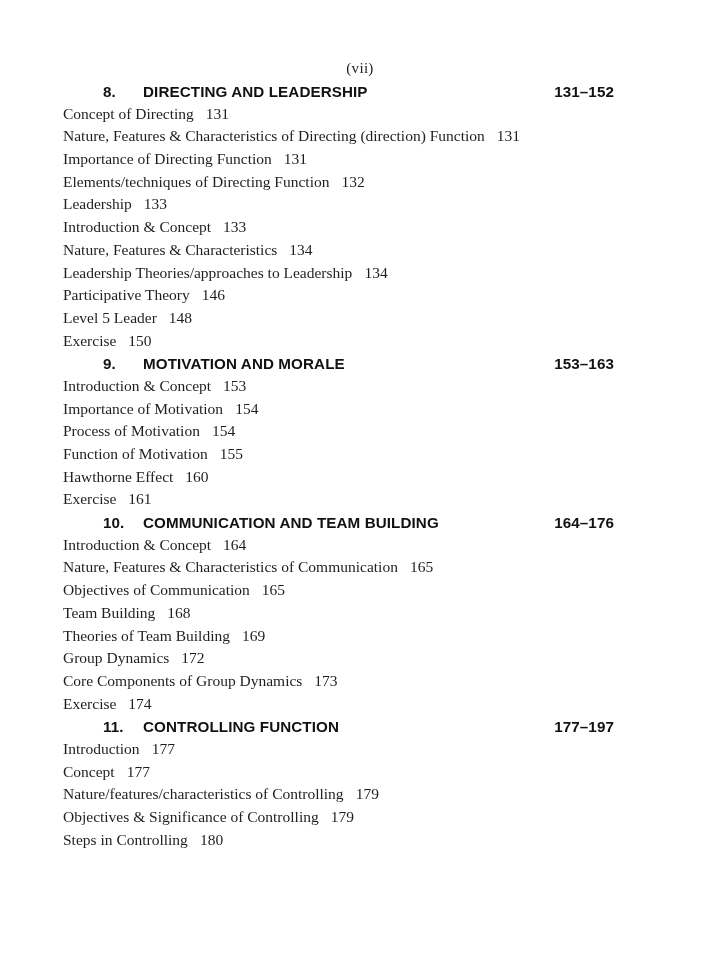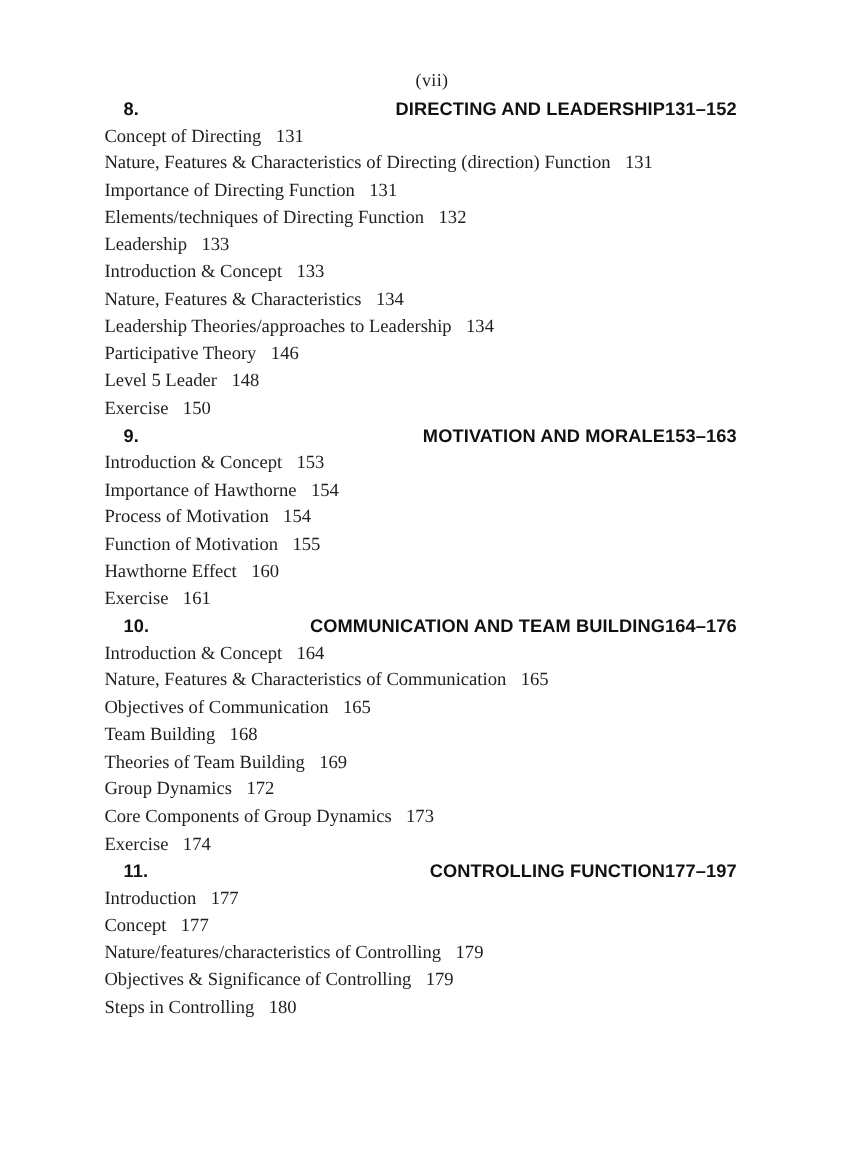--- a/index.html
+++ b/index.html
@@ -16,21 +16,21 @@
     font-family: "Liberation Serif", serif;
     color: #1e1e1e;
   }
   .content {
     padding-top: 57px;
   }
   .row {
     height: 22.7px;
     display: flex;
     align-items: center;
-    padding-left: 87px;
+    padding-left: 63px;
     padding-right: 106px;
     white-space: nowrap;
   }
   .folio-row {
     justify-content: center;
     padding-left: 0;
     padding-right: 0;
     font-size: 15px;
     letter-spacing: 0.3px;
   }
@@ -42,21 +42,20 @@
     color: #111111;
     letter-spacing: 0.1px;
   }
   .ch-num {
     display: inline-block;
     width: 40px;
     flex: 0 0 40px;
   }
   .ch-title {
     flex: 1 1 auto;
-    text-align: right;
   }
   .ch-pages {
     flex: 0 0 auto;
     text-align: right;
   }
   .item-row {
     font-size: 15.5px;
   }
   .item-page {
     margin-left: 12px;
@@ -124,21 +123,21 @@
         <div class="row ch-row">
           <span class="ch-num">9.</span>
           <span class="ch-title">MOTIVATION AND MORALE</span>
           <span class="ch-pages">153–163</span>
         </div>
         <div class="row item-row">
           <span class="item-label">Introduction &amp; Concept</span>
           <span class="item-page">153</span>
         </div>
         <div class="row item-row">
-          <span class="item-label">Importance of Hawthorne</span>
+          <span class="item-label">Importance of Motivation</span>
           <span class="item-page">154</span>
         </div>
         <div class="row item-row">
           <span class="item-label">Process of Motivation</span>
           <span class="item-page">154</span>
         </div>
         <div class="row item-row">
           <span class="item-label">Function of Motivation</span>
           <span class="item-page">155</span>
         </div>

